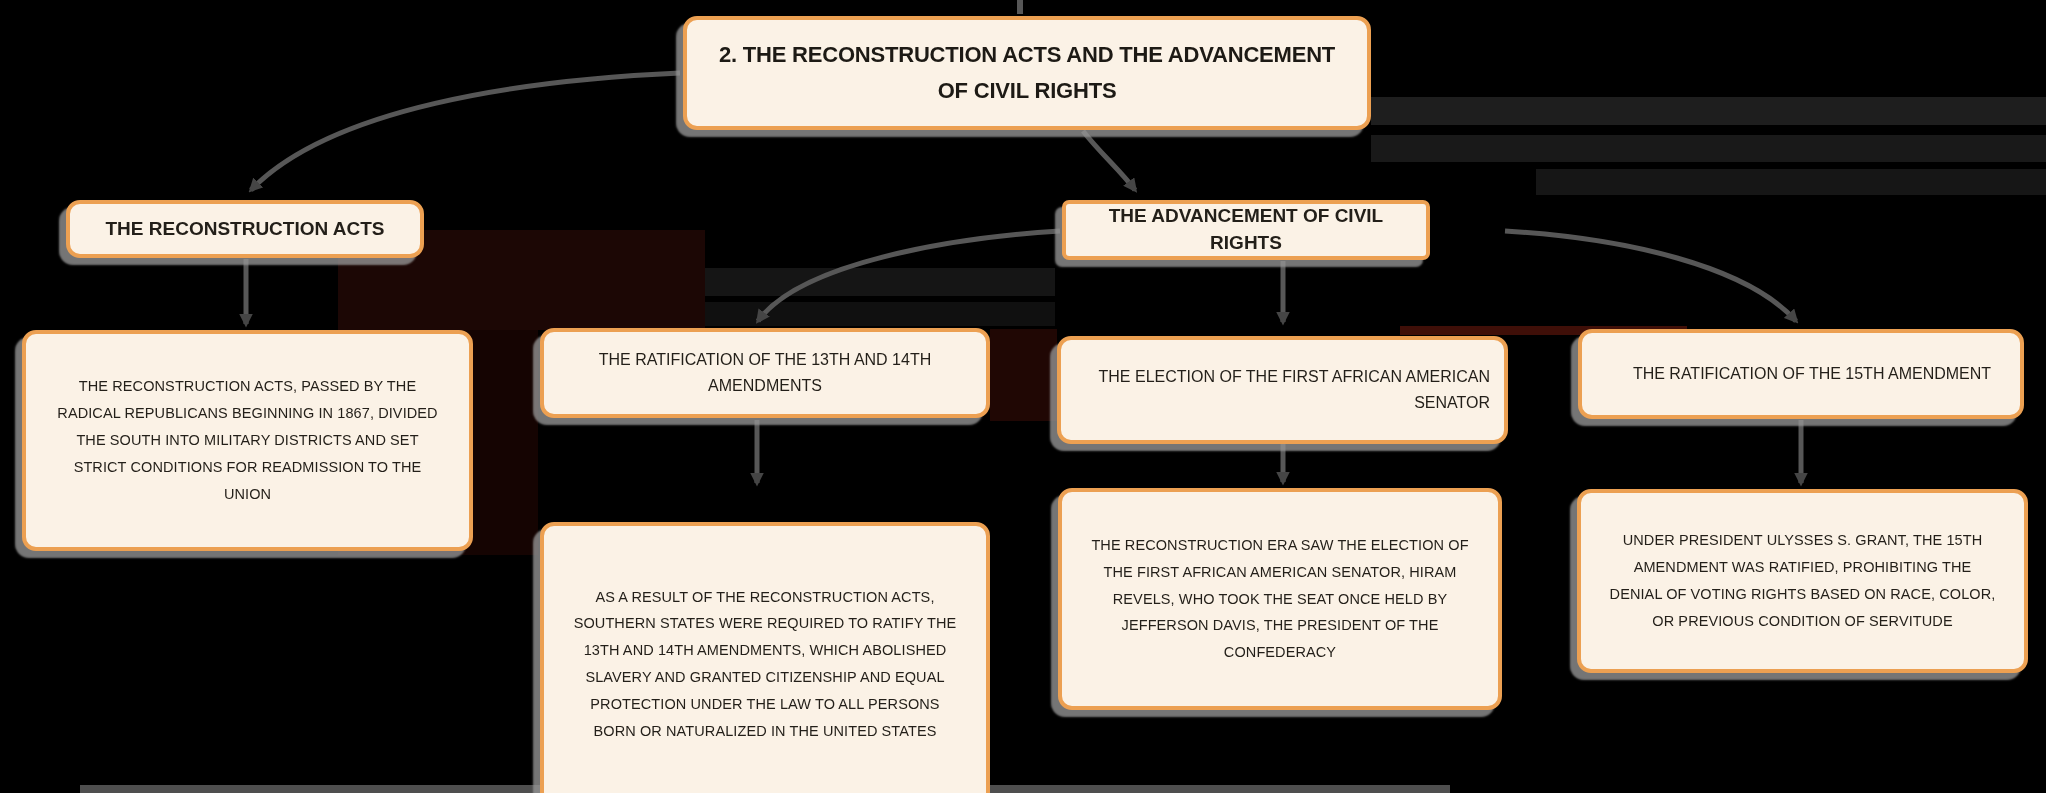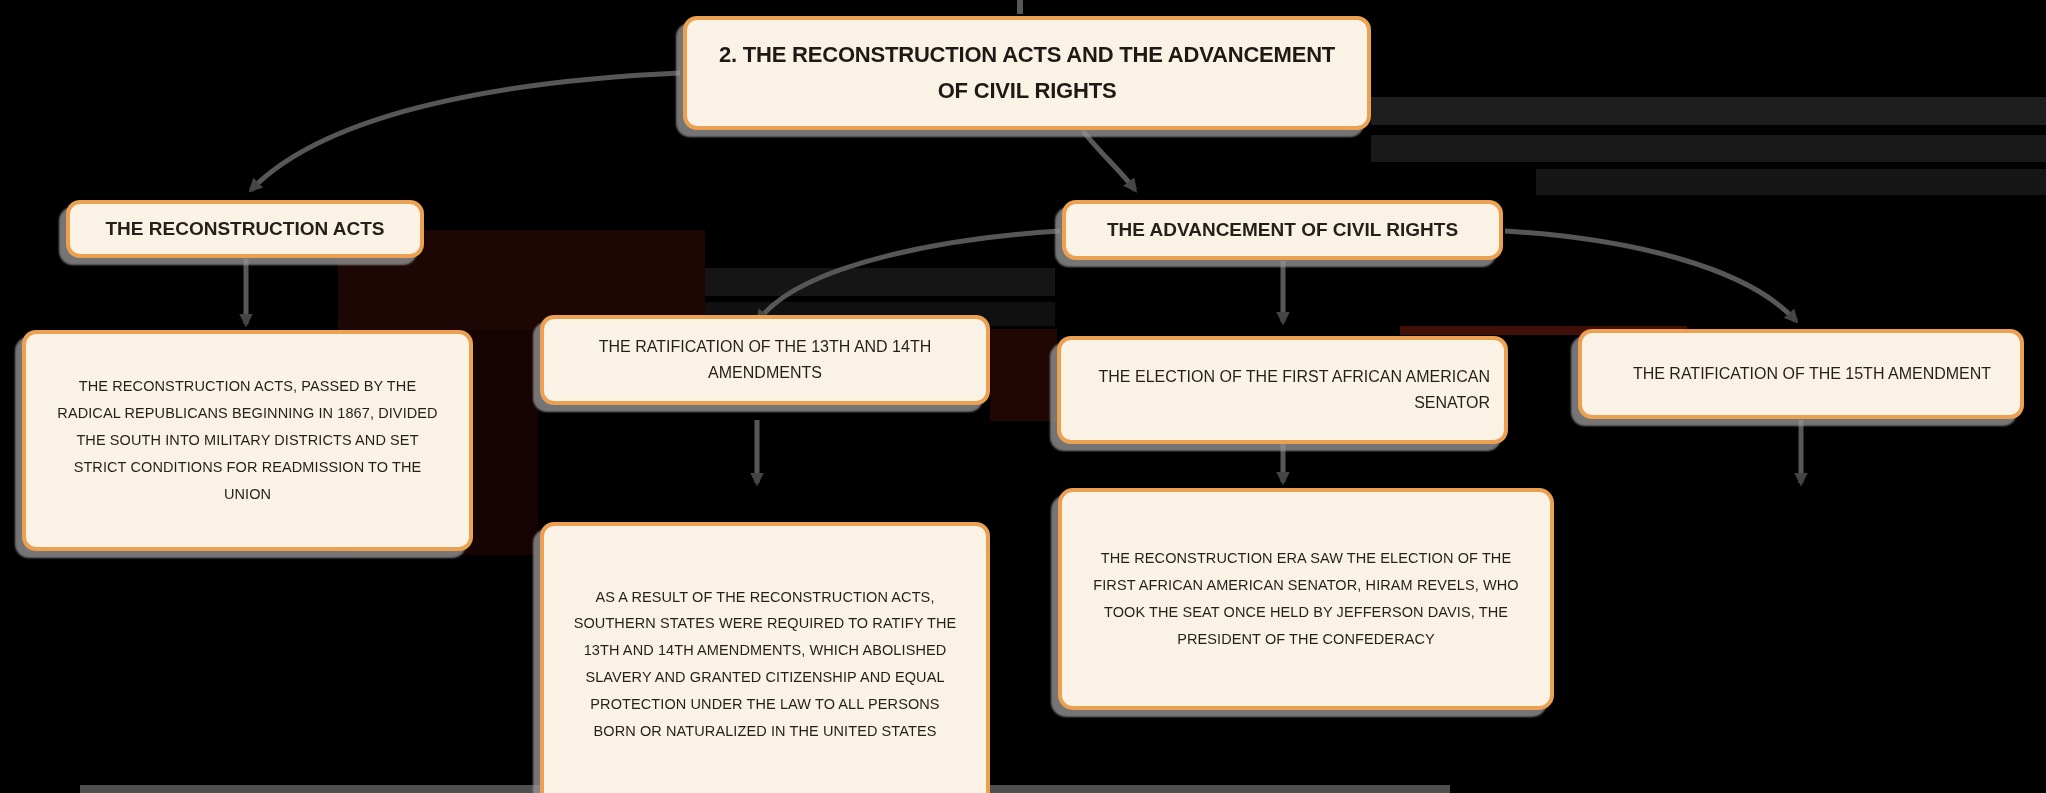--- a/index.html
+++ b/index.html
@@ -69,26 +69,27 @@
     <path d="M 1283 420 L 1283 482" stroke="#575757" stroke-width="5" fill="none" marker-end="url(#arrow)"></path>
     <path d="M 1801 420 L 1801 483" stroke="#575757" stroke-width="5" fill="none" marker-end="url(#arrow)"></path>
   </svg>
 
   <div class="node node-title-root" style="left:683px;top:16px;width:688px;height:114px;padding-left:20px;">2. THE RECONSTRUCTION ACTS AND THE ADVANCEMENT OF CIVIL RIGHTS</div>
 
   <div class="node node-title-branch" style="left:66px;top:200px;width:358px;height:58px;">THE RECONSTRUCTION ACTS</div>
 
   <div class="node node-detail" style="left:22px;top:330px;width:451px;height:221px;">THE RECONSTRUCTION ACTS, PASSED BY THE RADICAL REPUBLICANS BEGINNING IN 1867, DIVIDED THE SOUTH INTO MILITARY DISTRICTS AND SET STRICT CONDITIONS FOR READMISSION TO THE UNION</div>
 
-  <div class="node node-title-branch" style="left:1062px;top:200px;width:441px;height:60px;">THE ADVANCEMENT OF CIVIL RIGHTS</div>
+  <div class="node node-title-branch" style="left:1062px;top:200px;width:368px;height:60px;border-radius:7px;">THE ADVANCEMENT OF CIVIL RIGHTS</div>
 
-  <div class="node node-title-sub" style="left:540px;top:315px;width:450px;height:90px;">THE RATIFICATION OF THE 13TH AND 14TH AMENDMENTS</div>
+  <div class="node node-title-sub" style="left:540px;top:328px;width:450px;height:90px;">THE RATIFICATION OF THE 13TH AND 14TH AMENDMENTS</div>
 
   <div class="node node-detail" style="left:540px;top:489px;width:450px;height:284px;margin-top:33px;">AS A RESULT OF THE RECONSTRUCTION ACTS, SOUTHERN STATES WERE REQUIRED TO RATIFY THE 13TH AND 14TH AMENDMENTS, WHICH ABOLISHED SLAVERY AND GRANTED CITIZENSHIP AND EQUAL PROTECTION UNDER THE LAW TO ALL PERSONS BORN OR NATURALIZED IN THE UNITED STATES</div>
 
   <div class="node node-title-sub" style="left:1057px;top:336px;width:451px;height:108px;text-align:right;">THE ELECTION OF THE FIRST AFRICAN AMERICAN SENATOR</div>
 
-  <div class="node node-detail" style="left:1058px;top:488px;width:496px;height:222px;border-radius:15px;">THE RECONSTRUCTION ERA SAW THE ELECTION OF THE FIRST AFRICAN AMERICAN SENATOR, HIRAM REVELS, WHO TOOK THE SEAT ONCE HELD BY JEFFERSON DAVIS, THE PRESIDENT OF THE CONFEDERACY</div>
+  <div class="node node-detail" style="left:1058px;top:488px;width:444px;height:222px;">THE RECONSTRUCTION ERA SAW THE ELECTION OF THE FIRST AFRICAN AMERICAN SENATOR, HIRAM REVELS, WHO TOOK THE SEAT ONCE HELD BY JEFFERSON DAVIS, THE PRESIDENT OF THE CONFEDERACY</div>
 
   <div class="node node-title-sub" style="left:1578px;top:329px;width:446px;height:90px;padding-left:36px;">THE RATIFICATION OF THE 15TH AMENDMENT</div>
 
+  <div class="node node-detail" style="left:1577px;top:489px;width:451px;height:184px;">UNDER PRESIDENT ULYSSES S. GRANT, THE 15TH AMENDMENT WAS RATIFIED, PROHIBITING THE DENIAL OF VOTING RIGHTS BASED ON RACE, COLOR, OR PREVIOUS CONDITION OF SERVITUDE</div>
 
 </div>
 
 </body></html>

